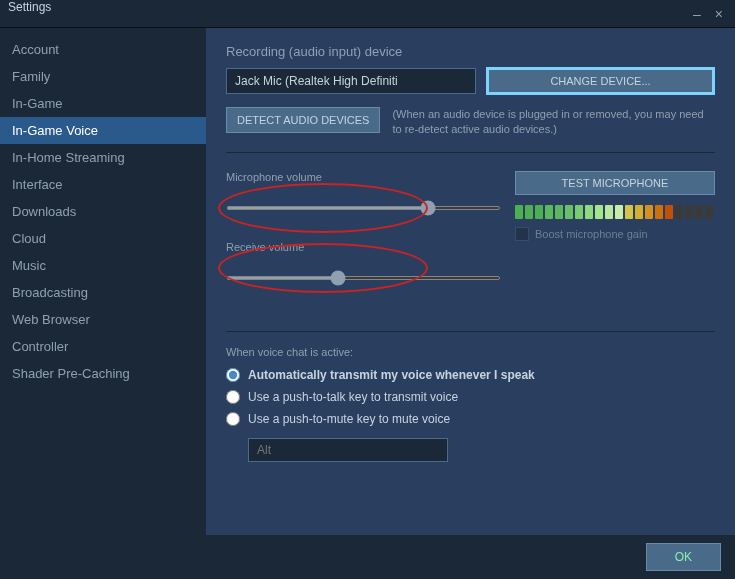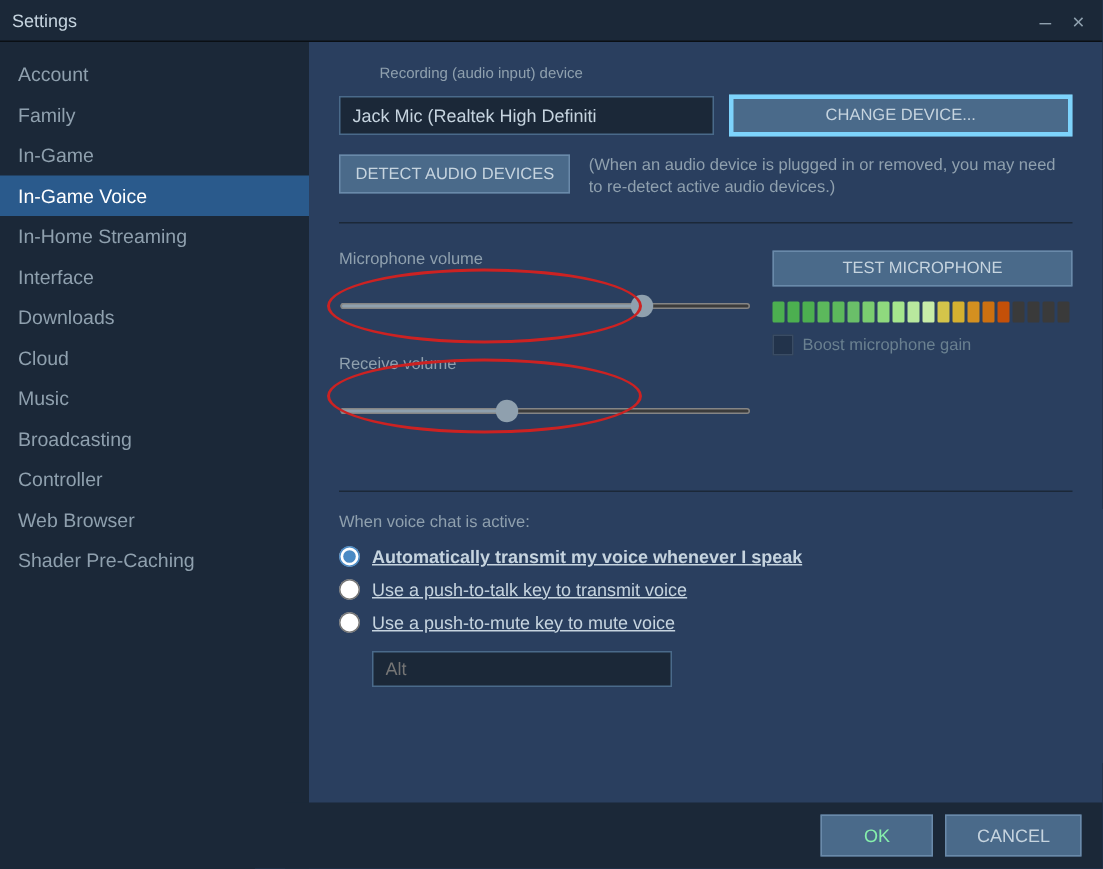--- a/index.html
+++ b/index.html
@@ -11,21 +11,20 @@
       font-size: 12px;
       color: #c6d4df;
       overflow: hidden;
     }
 
     
     .titlebar {
       background: #1b2838;
       height: 28px;
       display: flex;
-      align-items: center;
       justify-content: space-between;
       padding: 0 8px;
       border-bottom: 1px solid #0a0f14;
     }
     .titlebar-title {
       color: #c6d4df;
       font-size: 12px;
     }
     .titlebar-controls {
       display: flex;
@@ -67,23 +66,22 @@
     .content {
       flex: 1;
       background: #2a3f5f;
       padding: 16px 20px;
       overflow-y: auto;
       position: relative;
     }
 
     .section-label {
       color: #8fa0ae;
-      font-size: 10px;
+      font-size: 13px;
       margin-bottom: 8px;
-      margin-left: 27px;
     }
 
     .device-row {
       display: flex;
       align-items: center;
       gap: 10px;
       margin-bottom: 12px;
     }
     .device-input {
       background: #1b2838;
@@ -213,21 +211,20 @@
     .voice-label {
       color: #8fa0ae;
       font-size: 11px;
       margin-bottom: 10px;
     }
     .radio-row {
       display: flex;
       align-items: center;
       gap: 8px;
       margin-bottom: 8px;
-      text-decoration: underline;
     }
     .radio-input {
       width: 14px;
       height: 14px;
       accent-color: #4a8ac4;
     }
     .radio-label {
       font-size: 12px;
       color: #c6d4df;
     }
@@ -320,24 +317,24 @@
     <div class="sidebar-item">
       <span>Cloud</span>
     </div>
     <div class="sidebar-item">
       <span>Music</span>
     </div>
     <div class="sidebar-item">
       <span>Broadcasting</span>
     </div>
     <div class="sidebar-item">
+      <span>Web Browser</span>
+    </div>
+    <div class="sidebar-item">
       <span>Controller</span>
-    </div>
-    <div class="sidebar-item">
-      <span>Web Browser</span>
     </div>
     <div class="sidebar-item">
       <span>Shader Pre-Caching</span>
     </div>
   </div>
 
   <div class="content" style="padding-bottom: 50px;">
     <div class="section-label">Recording (audio input) device</div>
 
     <div class="device-row">
@@ -424,14 +421,13 @@
         <label class="radio-label">Use a push-to-mute key to mute voice</label>
       </div>
 
       <input type="text" class="keybind-input" placeholder="Alt" style="">
     </div>
   </div>
 </div>
 
 <div class="bottom-bar">
   <button class="ok-btn">OK</button>
-  <button class="cancel-btn">CANCEL</button>
 </div>
 
 </body></html>

